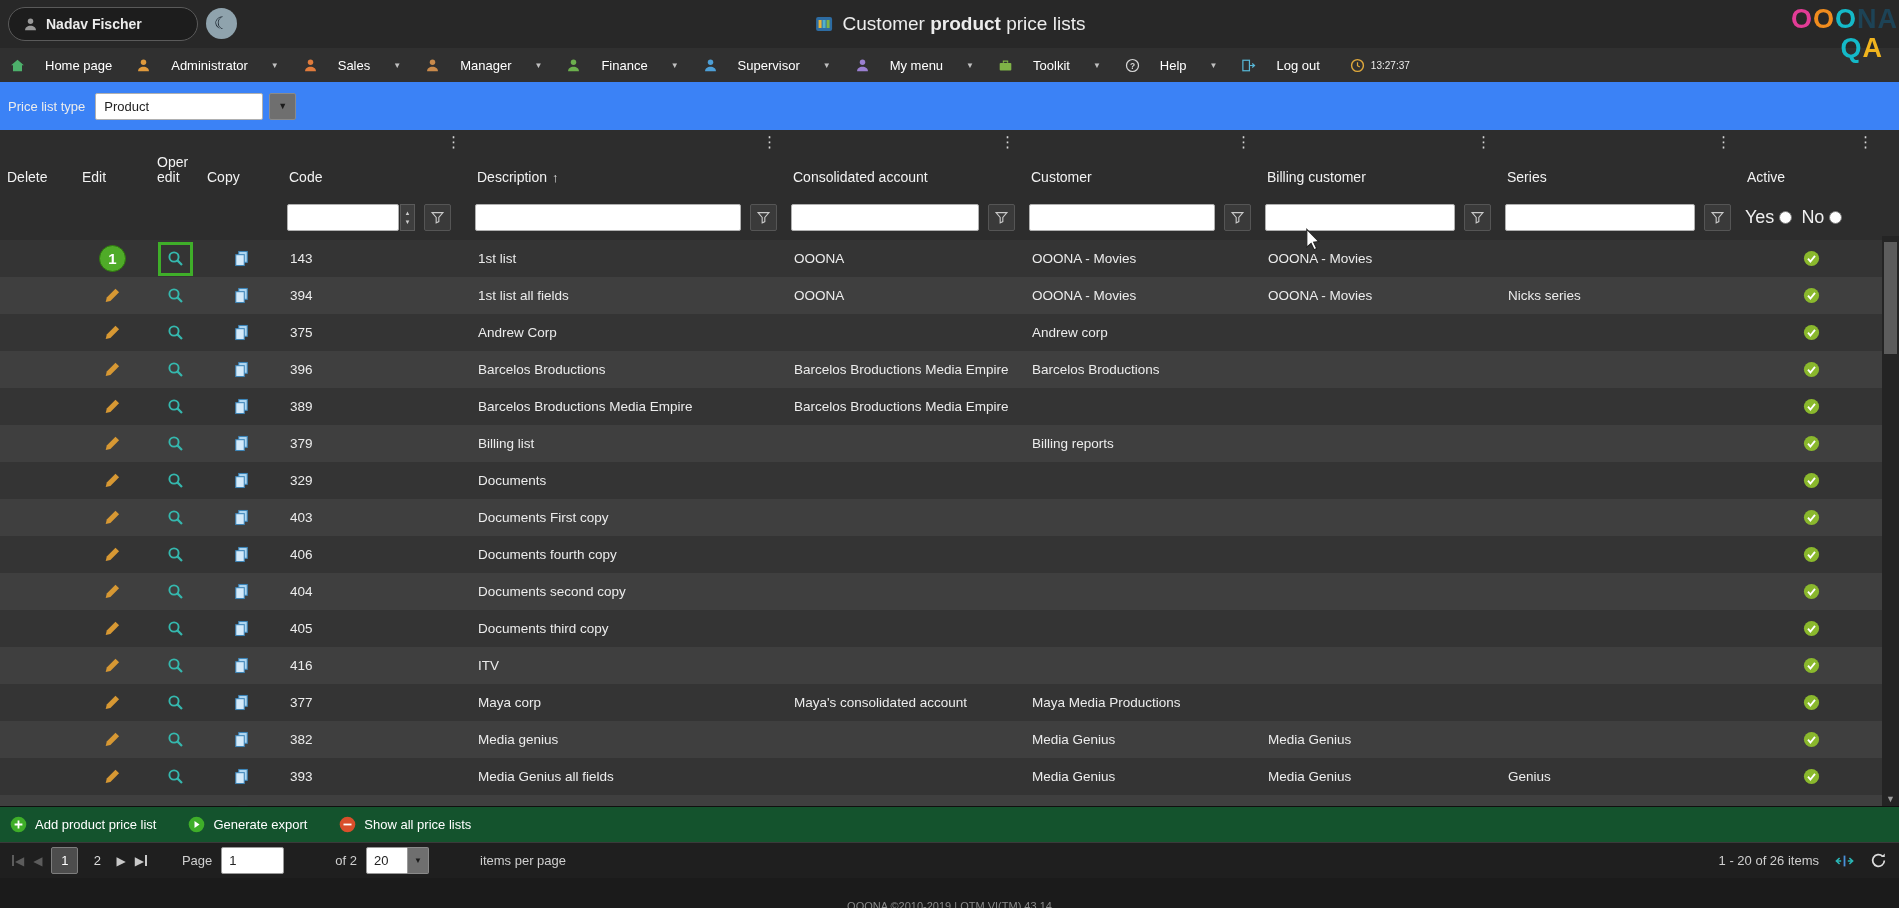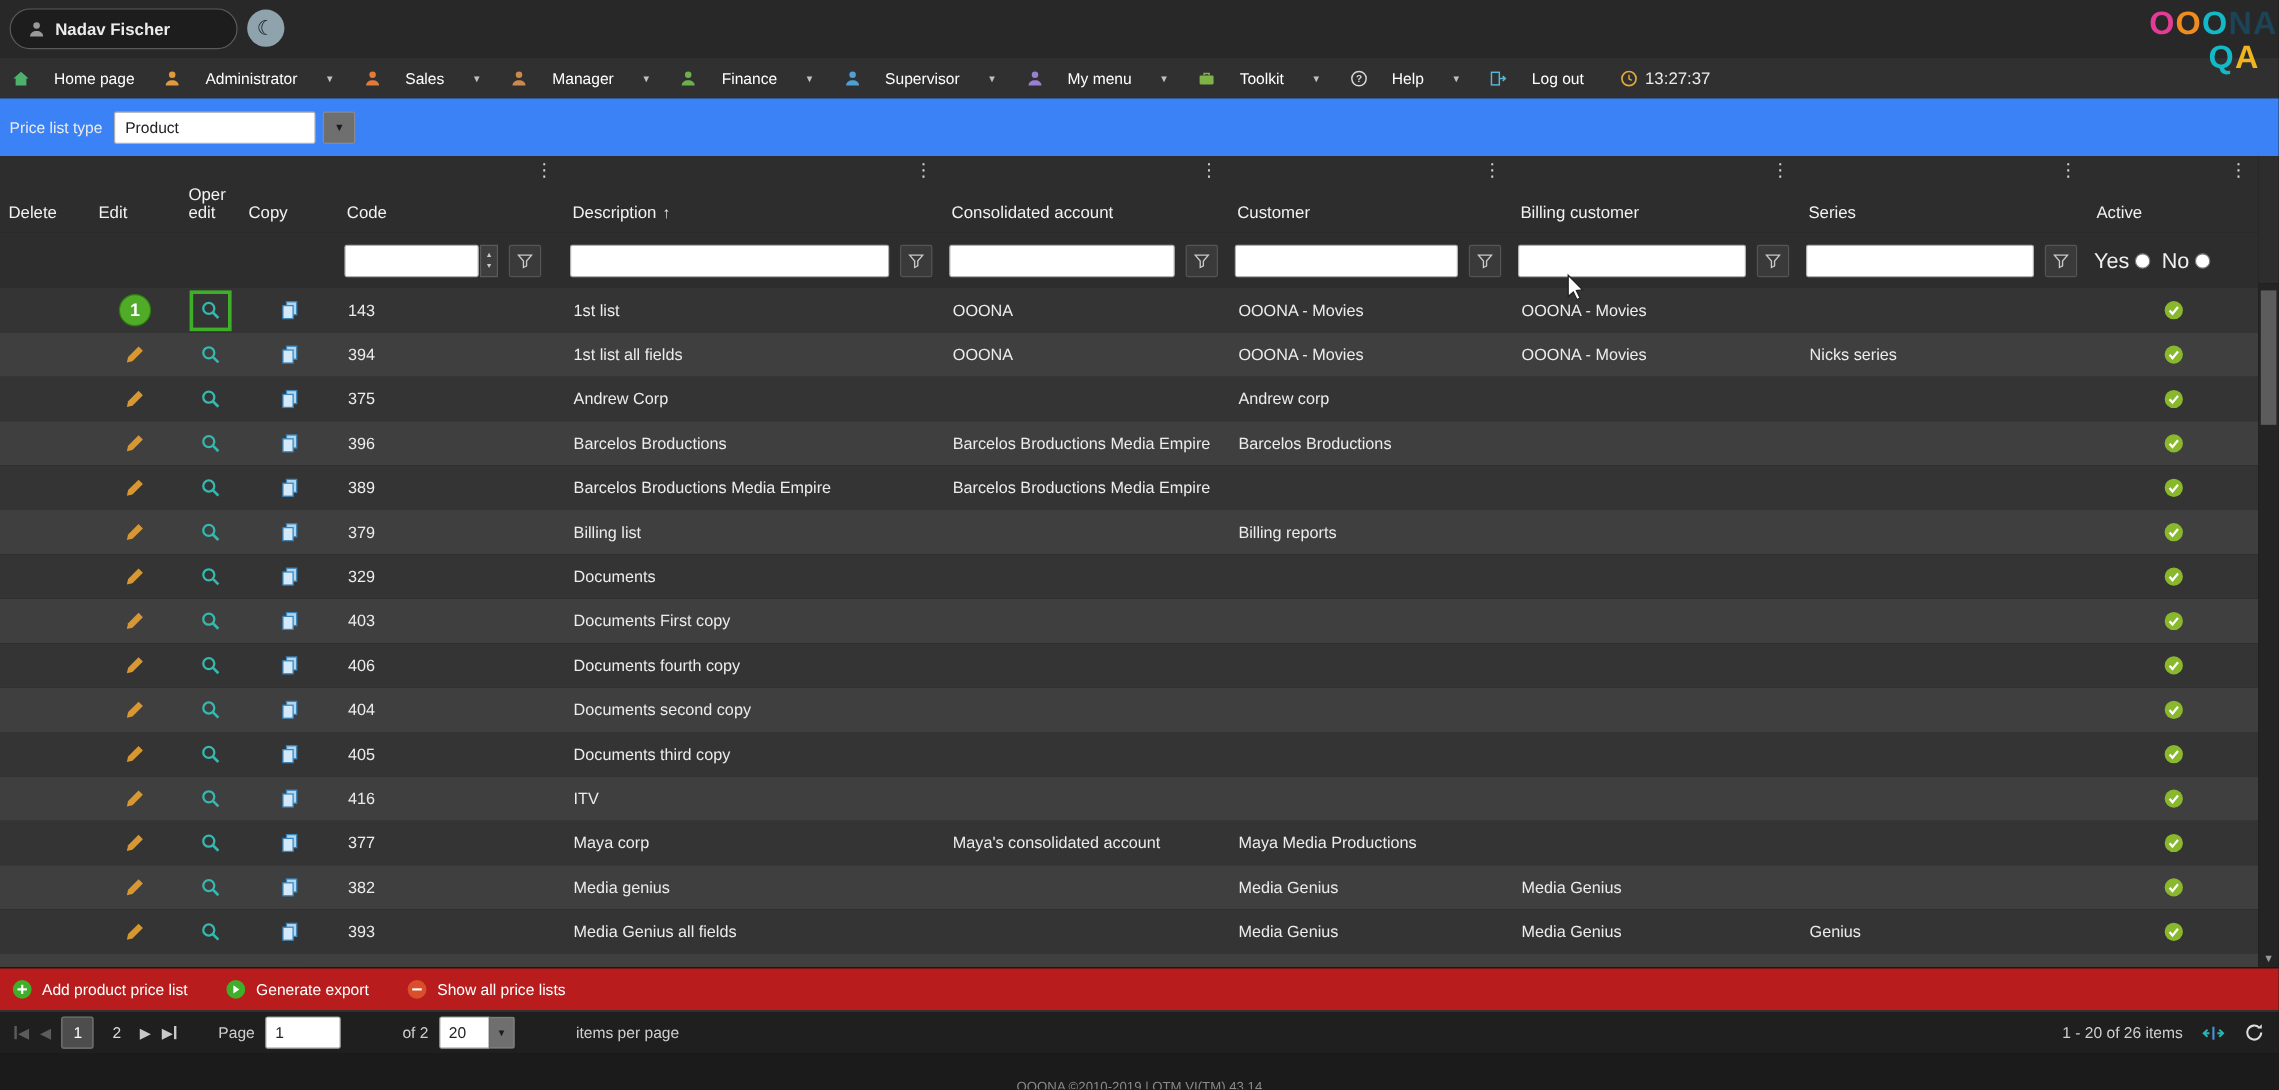--- a/index.html
+++ b/index.html
@@ -20,21 +20,21 @@
            display:flex; align-items:center; gap:9px; font-size:19px; white-space:nowrap; }
   .title b { font-weight:bold; }
 
   
   .menubar { position:absolute; top:48px; left:0; width:100%; height:34px; background:#303030;
              display:flex; align-items:center; padding:0 10px; gap:24px; }
   .menu-item { display:flex; align-items:center; gap:20px; font-size:13px; color:#fff;
                cursor:pointer; white-space:nowrap; }
   .caret { font-size:8px; color:#c0c0c0; margin-left:3px; }
   .mi { width:15px; height:15px; display:block; }
-  .clock { display:flex; align-items:center; gap:6px; font-size:14px; margin-left:6px; }
+  .clock { display:flex; align-items:center; gap:6px; font-size:10px; margin-left:6px; }
 
   
   .logo { position:absolute; top:4px; right:16px; width:92px; text-align:left; line-height:30px;
           font-weight:bold; font-size:27px; letter-spacing:1px; z-index:5; }
   .logo .l2 { display:block; text-align:right; line-height:28px; }
 
   
   .filterbar { position:absolute; top:82px; left:0; width:100%; height:48px; background:#3b82f6;
                display:flex; align-items:center; padding-left:8px; gap:10px; font-size:13px; }
   .combo { display:flex; align-items:center; gap:6px; }
@@ -85,21 +85,21 @@
   .hl-box { width:35px; height:34px; border:3px solid #3fae29; display:flex; align-items:center;
             justify-content:center; }
 
   
   .vscroll { position:absolute; right:0; top:236px; width:17px; height:570px; background:#242424; }
   .vthumb { position:absolute; top:6px; left:2px; width:13px; height:112px; background:#5c5c5c; cursor:grab; }
   .vdown { position:absolute; bottom:2px; left:0; width:17px; text-align:center; color:#9a9a9a;
            font-size:9px; cursor:pointer; }
 
   
-  .toolbar { position:absolute; top:806px; left:0; width:100%; height:36px; background:#b91c1c;
+  .toolbar { position:absolute; top:806px; left:0; width:100%; height:36px; background:#14532d;
              border-top:1px solid #101010; display:flex; align-items:center; padding-left:10px; gap:32px; }
   .tb-btn { display:flex; align-items:center; gap:8px; font-size:13px; color:#fff; cursor:pointer;
             white-space:nowrap; }
   .ti { width:17px; height:17px; display:block; }
 
   
   .pager { position:absolute; top:842px; left:0; width:100%; height:36px; background:#1f1f1f;
            border-top:1px solid #3a3a3a; display:flex; align-items:center; padding:0 12px; gap:9px;
            font-size:13px; color:#cfcfcf; }
   .pg-btn { display:flex; align-items:center; color:#c9c9c9; cursor:pointer; font-size:12px; gap:1px; }
@@ -136,20 +136,29 @@
 
   <header class="topbar">
     <div class="user-pill">
       <svg width="15" height="15" viewBox="0 0 16 16">
         <circle cx="8" cy="4.6" r="2.9" fill="#9a9a9a"></circle>
         <path d="M2.2 14.2c0-3.1 2.6-4.8 5.8-4.8s5.8 1.7 5.8 4.8z" fill="#9a9a9a"></path>
       </svg>
       <span class="user-name">Nadav Fischer</span>
     </div>
     <button class="moon-btn">☾</button>
+    <div class="title">
+      <svg width="20" height="20" viewBox="0 0 20 20">
+        <rect x="2" y="3" width="16" height="14" rx="2" fill="#2d6ca2"></rect>
+        <rect x="4.5" y="6" width="3" height="8" fill="#e8b43a"></rect>
+        <rect x="8.5" y="6" width="3" height="8" fill="#53b2c8"></rect>
+        <rect x="12.5" y="6" width="3" height="8" fill="#7fb347"></rect>
+      </svg>
+      <span><span>Customer</span> <b>product</b> <span>price lists</span></span>
+    </div>
   </header>
 
   <nav class="menubar" id="menubar">
       <div class="menu-item">
         <svg class="mi" viewBox="0 0 16 16">
           <path d="M8 1.8L1.2 7.8h2v6.4h9.6V7.8h2z" fill="#4db06b"></path>
         </svg>
         <span>Home page</span>
       </div>
       <div class="menu-item">

